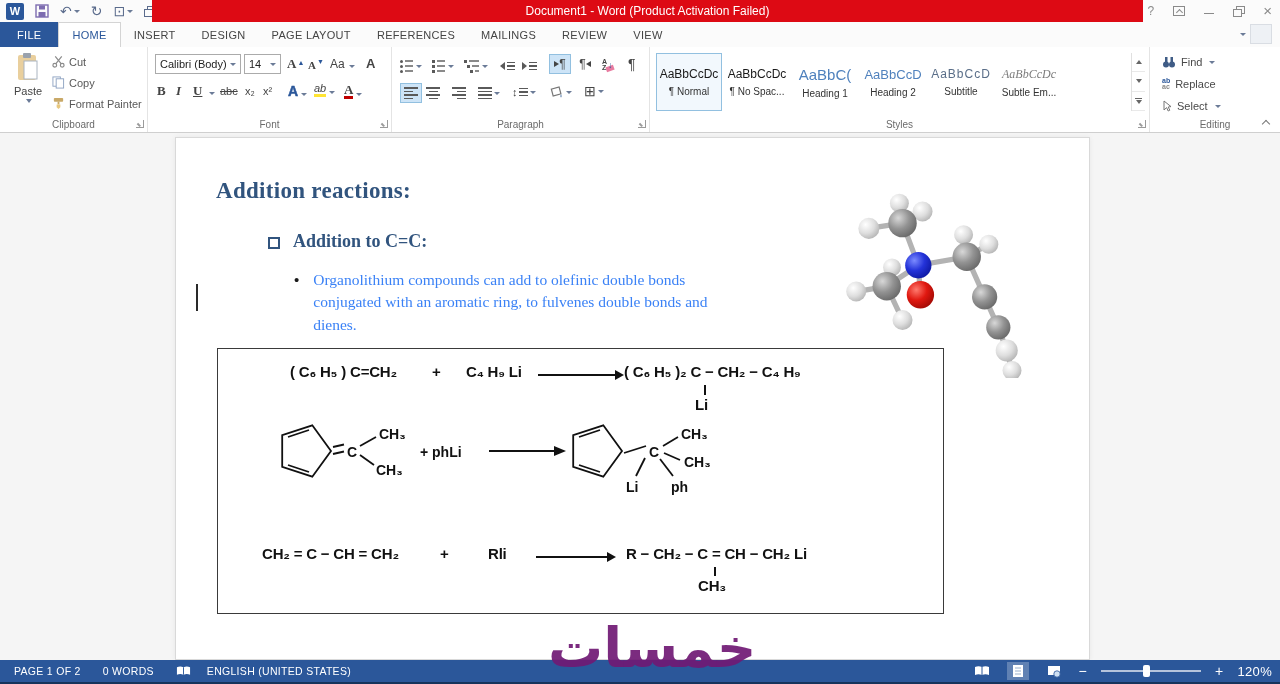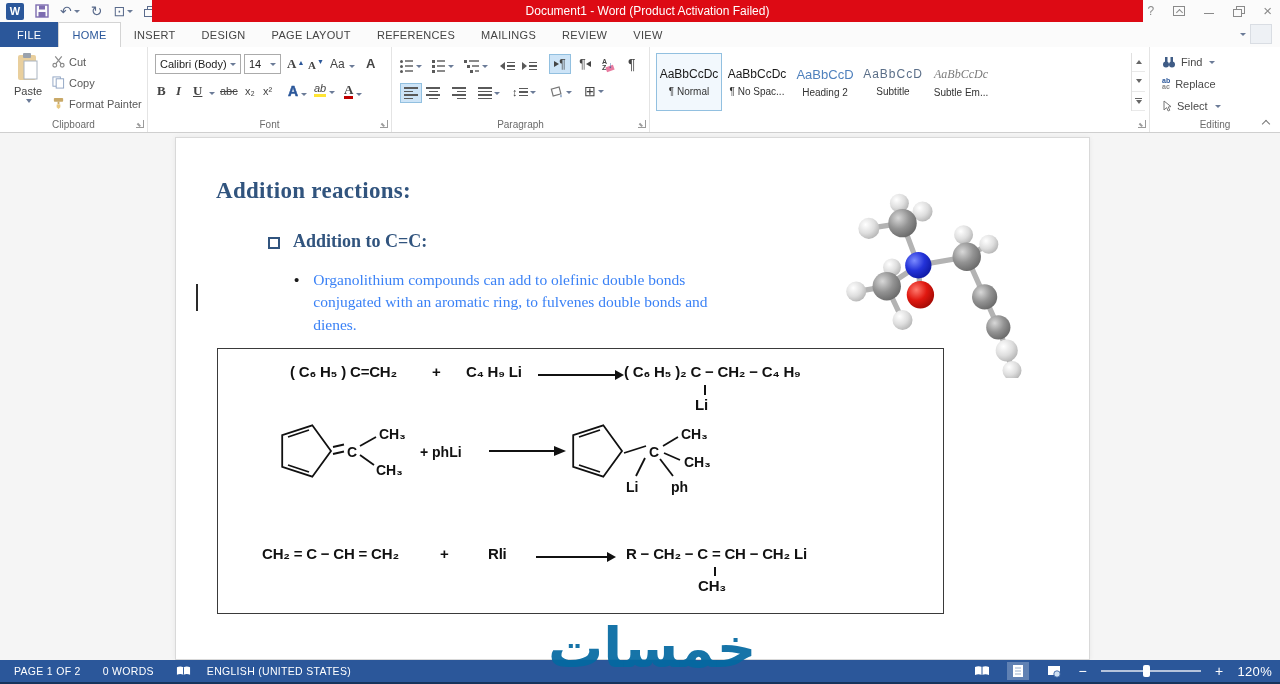--- a/index.html
+++ b/index.html
@@ -129,21 +129,21 @@
   .sb-item { margin-left:14px; display:flex; align-items:center; gap:4px; cursor:default; white-space:nowrap; }
   .sb-right { position:absolute; right:8px; top:0; height:22px; display:flex; align-items:center; gap:14px; }
   .view-ic { width:22px; height:18px; display:flex; align-items:center; justify-content:center; }
   .view-ic.sel { background:rgba(255,255,255,.25); }
   .zoom-track { position:relative; width:100px; height:2px; background:rgba(255,255,255,.65); }
   .zoom-thumb { position:absolute; left:42px; top:-5px; width:7px; height:12px; background:#fff; border-radius:2px; }
   .zoom-mark { font-size:13px; color:#fff; }
   .bottom-strip { position:absolute; left:0; top:682px; width:1280px; height:2px; background:#16335b; z-index:31; }
 
   
-  .watermark { position:absolute; left:548px; top:616px; z-index:60; font-family:"DejaVu Sans", sans-serif; font-size:55px; font-weight:bold; color:#0369a1; opacity:.92; pointer-events:none; }
+  .watermark { position:absolute; left:548px; top:616px; z-index:60; font-family:"DejaVu Sans", sans-serif; font-size:55px; font-weight:bold; color:#701a75; opacity:.92; pointer-events:none; }
 </style>
 </head>
 <body>
 
 <div class="titlebar">
   <div class="qat">
     <span class="word-logo">W</span>
     <svg width="14" height="14" viewBox="0 0 14 14">
       <rect x="1" y="1" width="12" height="12" fill="none" stroke="#7d6cb0" stroke-width="1.4"></rect>
       <rect x="4" y="1.5" width="6" height="4" fill="#7d6cb0"></rect>
@@ -439,20 +439,24 @@
     <div class="gallery">
       <div class="scard sel">
         <span class="prev" style="font-family:'Liberation Sans',sans-serif;font-size:12px;">AaBbCcDc</span>
         <span class="sname">¶ Normal</span>
       </div>
       <div class="scard">
         <span class="prev" style="font-family:'Liberation Sans',sans-serif;font-size:12px;">AaBbCcDc</span>
         <span class="sname">¶ No Spac...</span>
       </div>
       <div class="scard h">
+        <span class="prev" style="font-size:15px;">AaBbC(</span>
+        <span class="sname">Heading 1</span>
+      </div>
+      <div class="scard h">
         <span class="prev" style="font-size:13px;">AaBbCcD</span>
         <span class="sname">Heading 2</span>
       </div>
       <div class="scard sub-s">
         <span class="prev" style="font-family:'Liberation Sans',sans-serif;font-size:12px;letter-spacing:1px;">AaBbCcD</span>
         <span class="sname">Subtitle</span>
       </div>
       <div class="scard em-s">
         <span class="prev" style="font-size:12px;">AaBbCcDc</span>
         <span class="sname">Subtle Em...</span>
@@ -465,20 +469,21 @@
       <div>
           <span class="tri-d"></span>
         </div>
       <div>
           <span class="more-bar">
             <i></i>
             <span class="tri-d"></span>
           </span>
         </div>
     </div>
+    <div class="rgroup-label">Styles</div>
     <div class="launcher"></div>
   </div>
 
   <div class="rgroup g-edit">
     <div class="ebtn" style="top:9px;">
       <svg width="14" height="12" viewBox="0 0 14 12">
         <rect x="3" y="1" width="2.5" height="5" fill="#3f5c86"></rect>
           <rect x="8.5" y="1" width="2.5" height="5" fill="#3f5c86"></rect>
         <circle cx="4" cy="8.5" r="3" fill="#3f5c86"></circle>
           <circle cx="10" cy="8.5" r="3" fill="#3f5c86"></circle>

